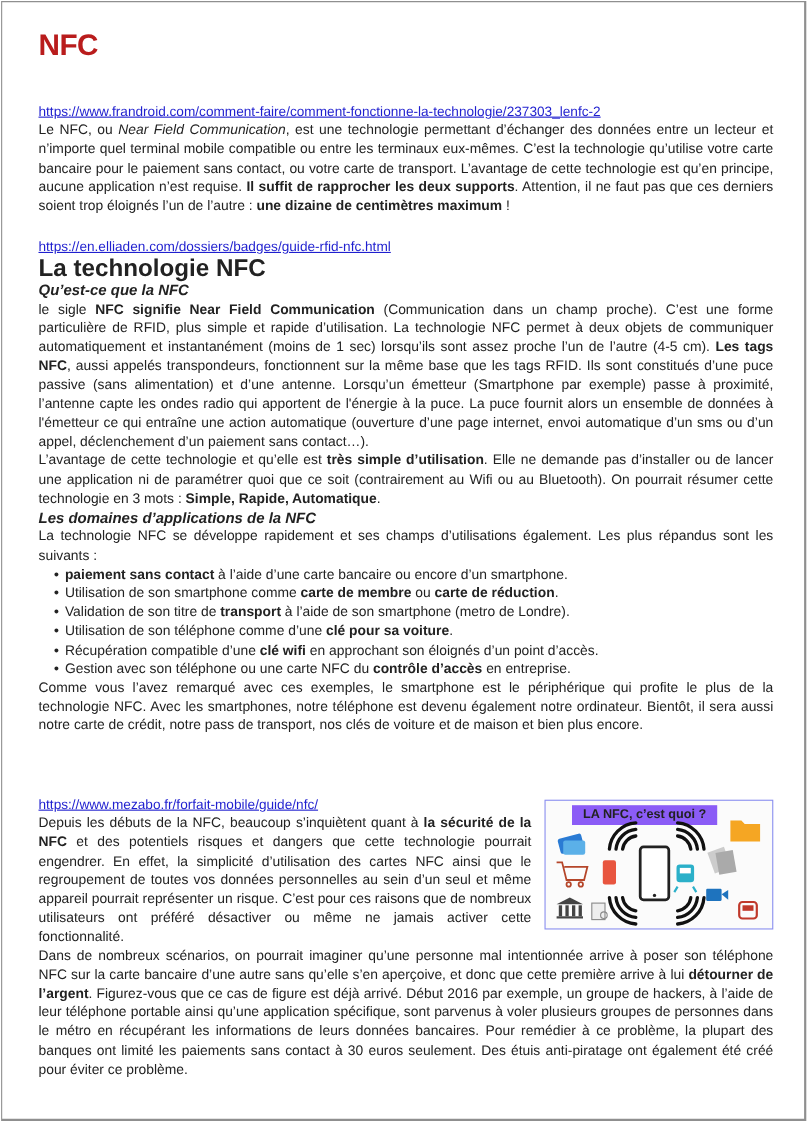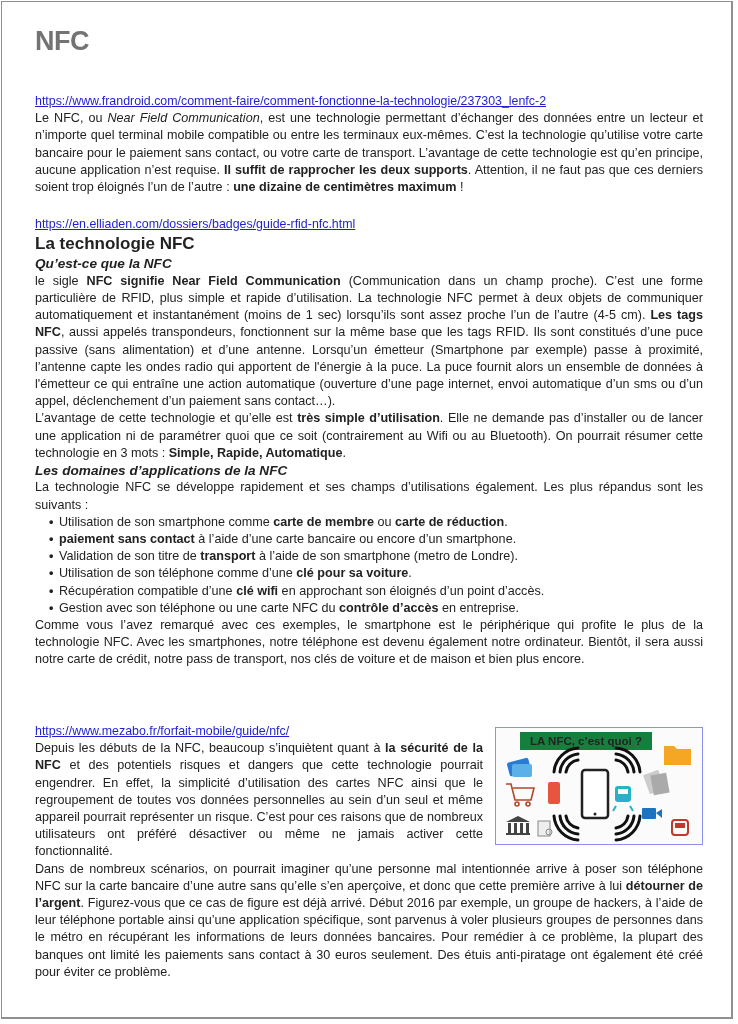--- a/index.html
+++ b/index.html
@@ -4,38 +4,38 @@
 <style>
   html, body { margin: 0; padding: 0; background: #ffffff; }
   body { width: 738px; height: 1024px; position: relative; overflow: hidden; }
   .page {
     position: absolute; left: 1px; top: 1px; width: 732px; height: 1018px;
     border: 2px solid #8f8f8f; border-left-width: 1px; border-top-width: 1px;
     box-sizing: border-box; background: #fff;
   }
   .title {
     position: absolute; left: 35px; top: 26px;
-    font-family: "Liberation Sans", sans-serif; font-weight: bold; font-size: 27px; color: #737373;
+    font-family: "Liberation Sans", sans-serif; font-weight: bold; font-size: 27px; color: #b91c1c;
     letter-spacing: -0.5px;
   }
   a.link { color: #1a0dab; text-decoration: underline; color: #1f1fcf; font-size: 12.4px; }
   p { margin: 0; text-align: justify; }
   .blk { position: absolute; left: 35px; width: 668px;
     font-family: "Liberation Sans", sans-serif; font-size: 12.6px; line-height: 17.2px; color: #222; }
-  .h2 { font-size: 17px; font-weight: bold; line-height: 22px; color: #222; margin: 0; }
+  .h2 { font-size: 22px; font-weight: bold; line-height: 22px; color: #222; margin: 0; }
   .h3 { font-size: 13.6px; font-weight: bold; font-style: italic; line-height: 17.5px; color: #222; margin: 0; }
   ul.bullets { margin: 0; padding: 0 0 0 16px; list-style: none; }
   ul.bullets li { position: relative; padding-left: 8px; }
   ul.bullets li::before { content: "•"; position: absolute; left: -2px; top: 0; font-weight: bold; }
   b { font-weight: bold; }
   .float-img {
     float: right; width: 208px; height: 118px; margin: 4px 0 4px 12px;
     border: 1.5px solid #8a8ff0; box-sizing: border-box; position: relative; background: #fbfbfb;
   }
-  .img-title { position: absolute; left: 24px; top: 4px; width: 132px; height: 18px; background: #15803d;
+  .img-title { position: absolute; left: 24px; top: 4px; width: 132px; height: 18px; background: #8b5cf6;
     font-weight: bold; font-size: 11.5px; line-height: 18px; text-align: center; color: #222; }
 </style>
 </head>
 <body>
 
 <div class="page"></div>
 
 <div class="title">NFC</div>
 
 <div class="blk" style="top:93px;">
@@ -45,22 +45,22 @@
 
 <div class="blk" style="top:216px;">
   <a class="link">https://en.elliaden.com/dossiers/badges/guide-rfid-nfc.html</a>
   <div class="h2">La technologie NFC</div>
   <div class="h3">Qu’est-ce que la NFC</div>
   <p><span>le sigle </span><b>NFC signifie Near Field Communication</b><span> (Communication dans un champ proche). C’est une forme particulière de RFID, plus simple et rapide d’utilisation. La technologie NFC permet à deux objets de communiquer automatiquement et instantanément (moins de 1 sec)  lorsqu’ils sont assez proche l’un de l’autre (4-5 cm). </span><b>Les tags NFC</b><span>, aussi appelés transpondeurs, fonctionnent sur la même base que les tags RFID. Ils sont constitués d’une puce passive (sans alimentation) et d’une antenne. Lorsqu’un émetteur (Smartphone par exemple) passe à proximité, l’antenne capte les ondes radio qui apportent de l'énergie à la puce. La puce fournit alors un ensemble de données à l'émetteur ce qui entraîne une action automatique (ouverture d’une page internet, envoi automatique d’un sms ou d’un appel, déclenchement d’un paiement sans contact…).</span></p>
   <p><span>L’avantage de cette technologie et qu’elle est </span><b>très simple d’utilisation</b><span>. Elle ne demande pas d’installer ou de lancer une application ni de paramétrer quoi que ce soit (contrairement au Wifi ou au Bluetooth). On pourrait résumer cette technologie en 3 mots : </span><b>Simple, Rapide, Automatique</b><span>.</span></p>
   <div class="h3">Les domaines d’applications de la NFC</div>
   <p>La technologie NFC se développe rapidement et ses champs d’utilisations également. Les plus répandus sont les suivants :</p>
   <ul class="bullets">
+    <li><span></span><b>paiement sans contact</b><span> à l’aide d’une carte bancaire ou encore d’un smartphone.</span><b></b><span></span></li>
     <li><span>Utilisation de son smartphone comme </span><b>carte de membre</b><span> ou </span><b>carte de réduction</b><span>.</span></li>
-    <li><span></span><b>paiement sans contact</b><span> à l’aide d’une carte bancaire ou encore d’un smartphone.</span><b></b><span></span></li>
     <li><span>Validation de son titre de </span><b>transport</b><span> à l’aide de son smartphone (metro de Londre).</span><b></b><span></span></li>
     <li><span>Utilisation de son téléphone comme d’une </span><b>clé pour sa voiture</b><span>.</span><b></b><span></span></li>
     <li><span>Récupération compatible d’une </span><b>clé wifi</b><span> en approchant son éloignés d’un point d’accès.</span><b></b><span></span></li>
     <li><span>Gestion avec son téléphone ou une carte NFC du </span><b>contrôle d’accès</b><span> en entreprise.</span><b></b><span></span></li>
   </ul>
   <p>Comme vous l’avez remarqué avec ces exemples, le smartphone est le périphérique qui profite le plus de la technologie NFC. Avec les smartphones, notre téléphone est devenu également notre ordinateur. Bientôt, il sera aussi notre carte de crédit, notre pass de transport, nos clés de voiture et de maison et bien plus encore.</p>
 </div>
 
 <div class="blk" style="top:723px;">
   <a class="link">https://www.mezabo.fr/forfait-mobile/guide/nfc/</a>

